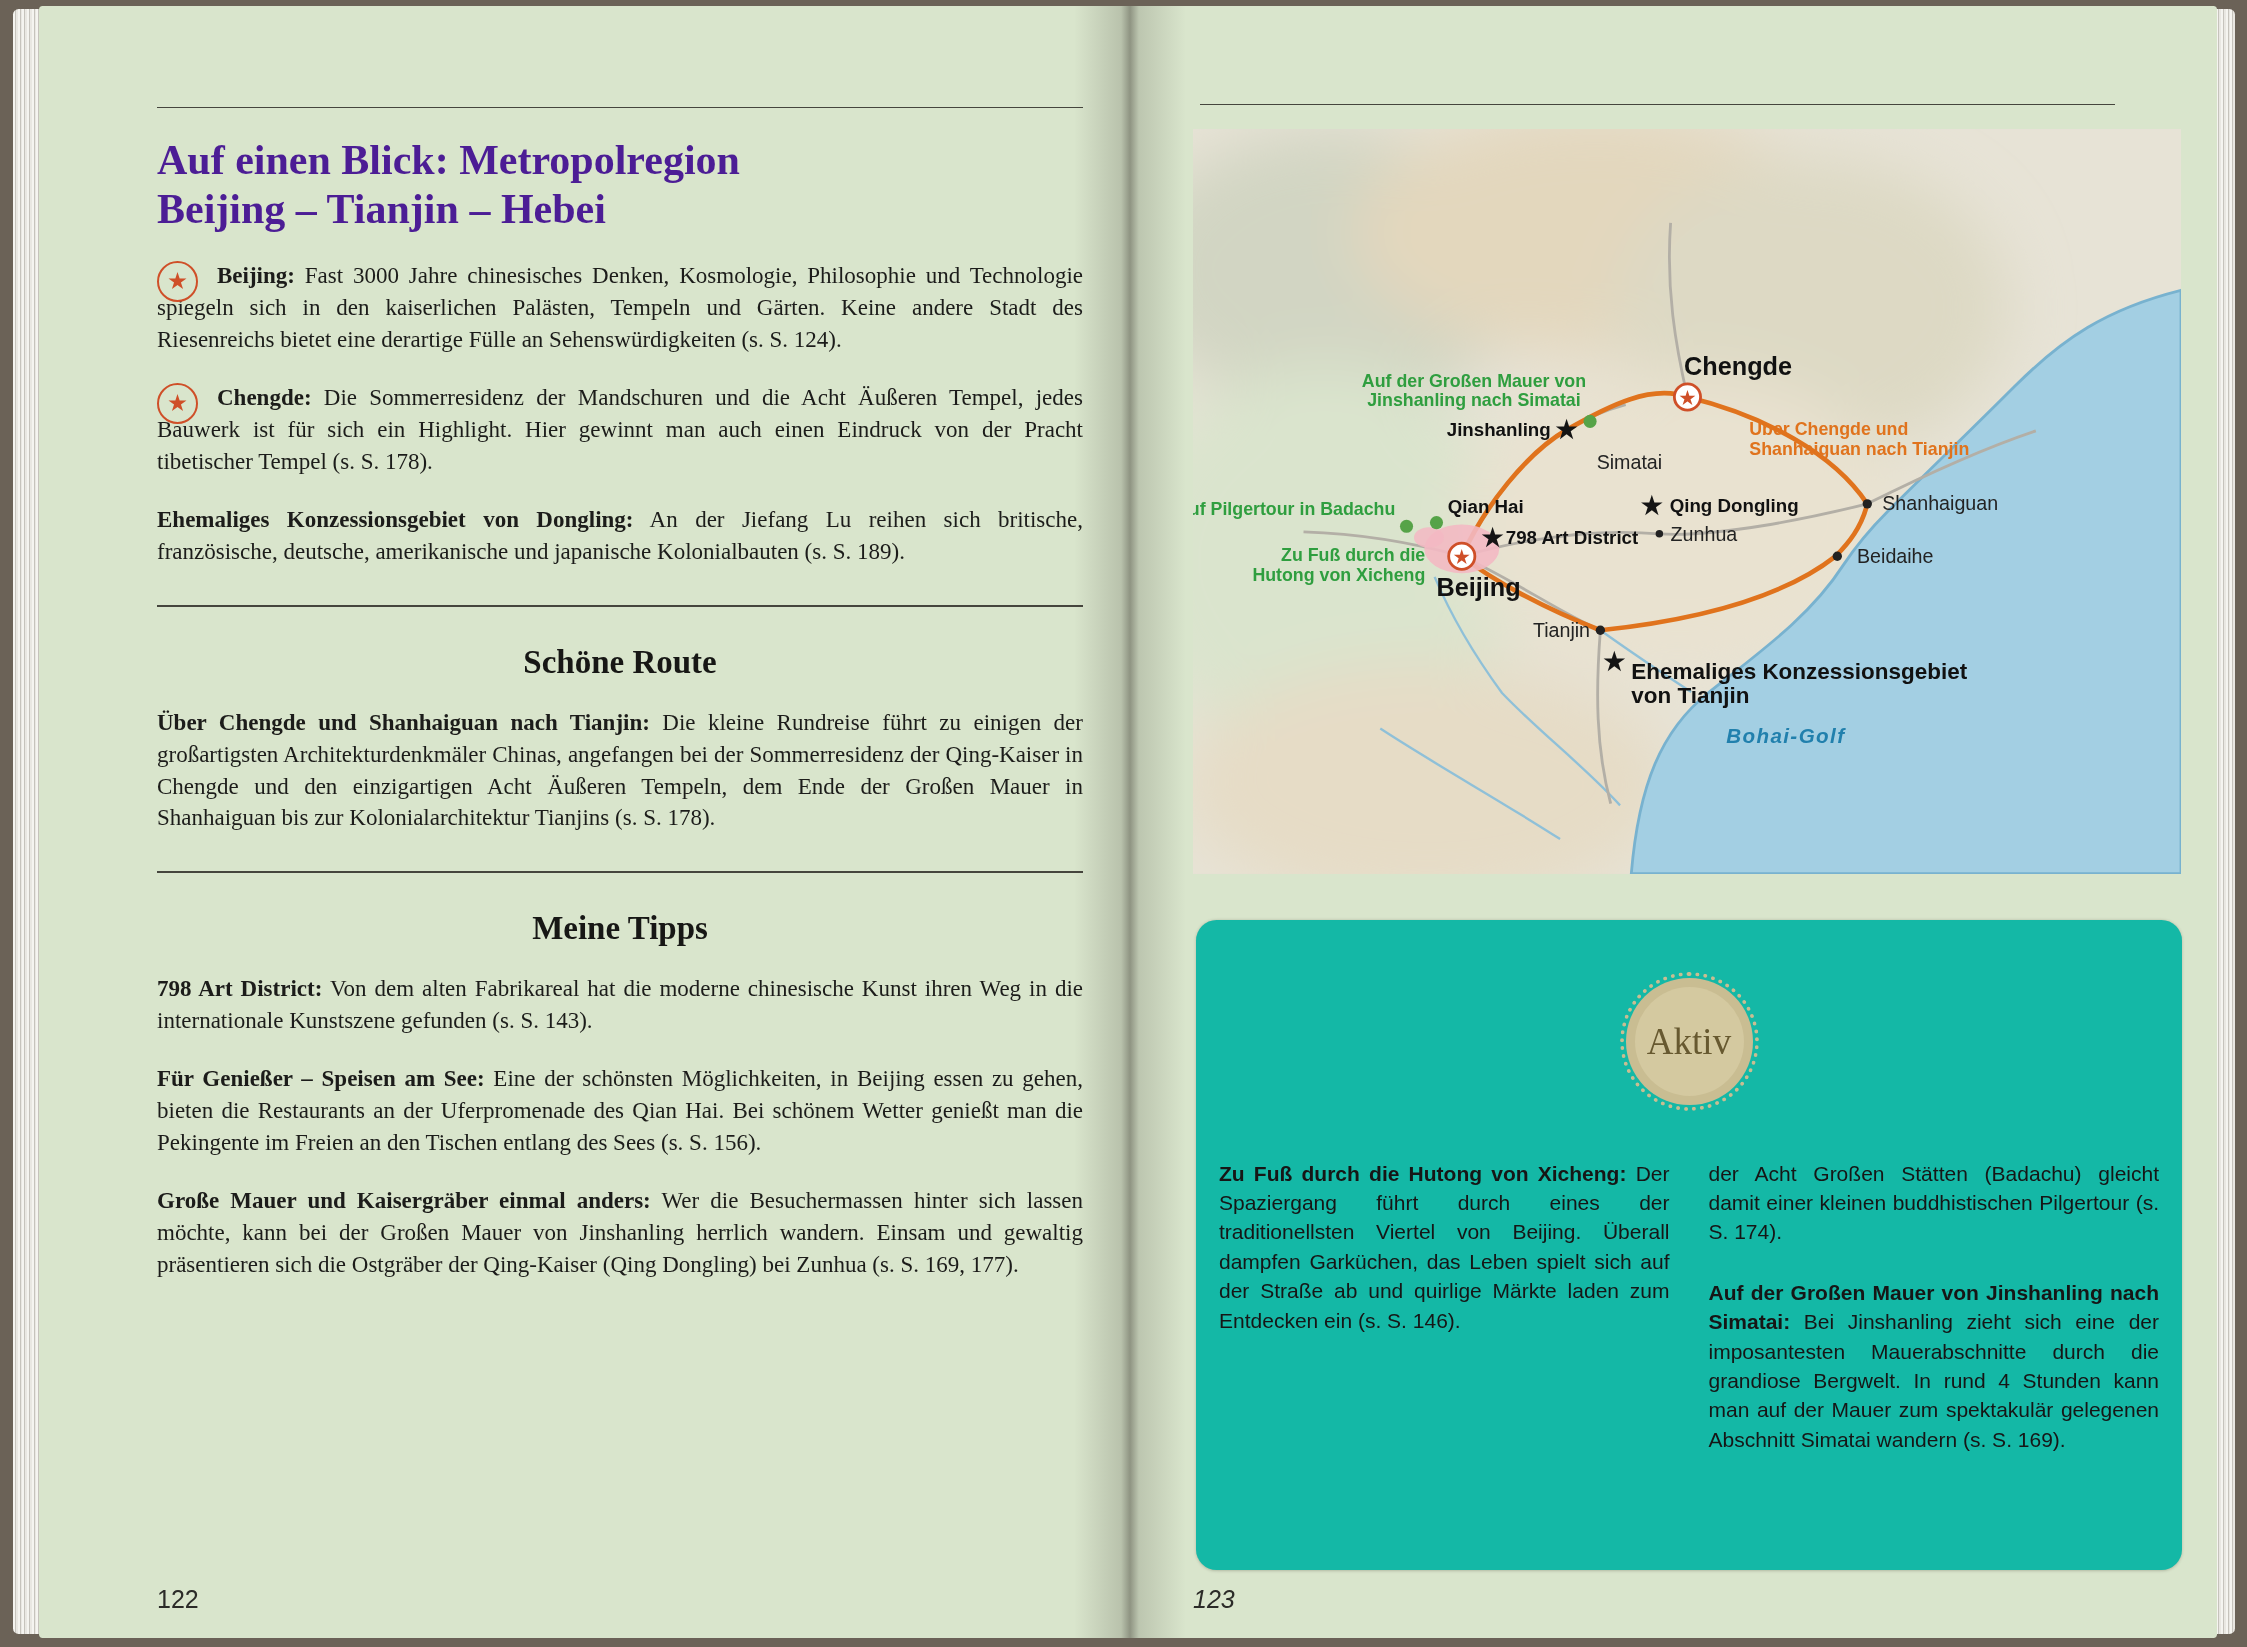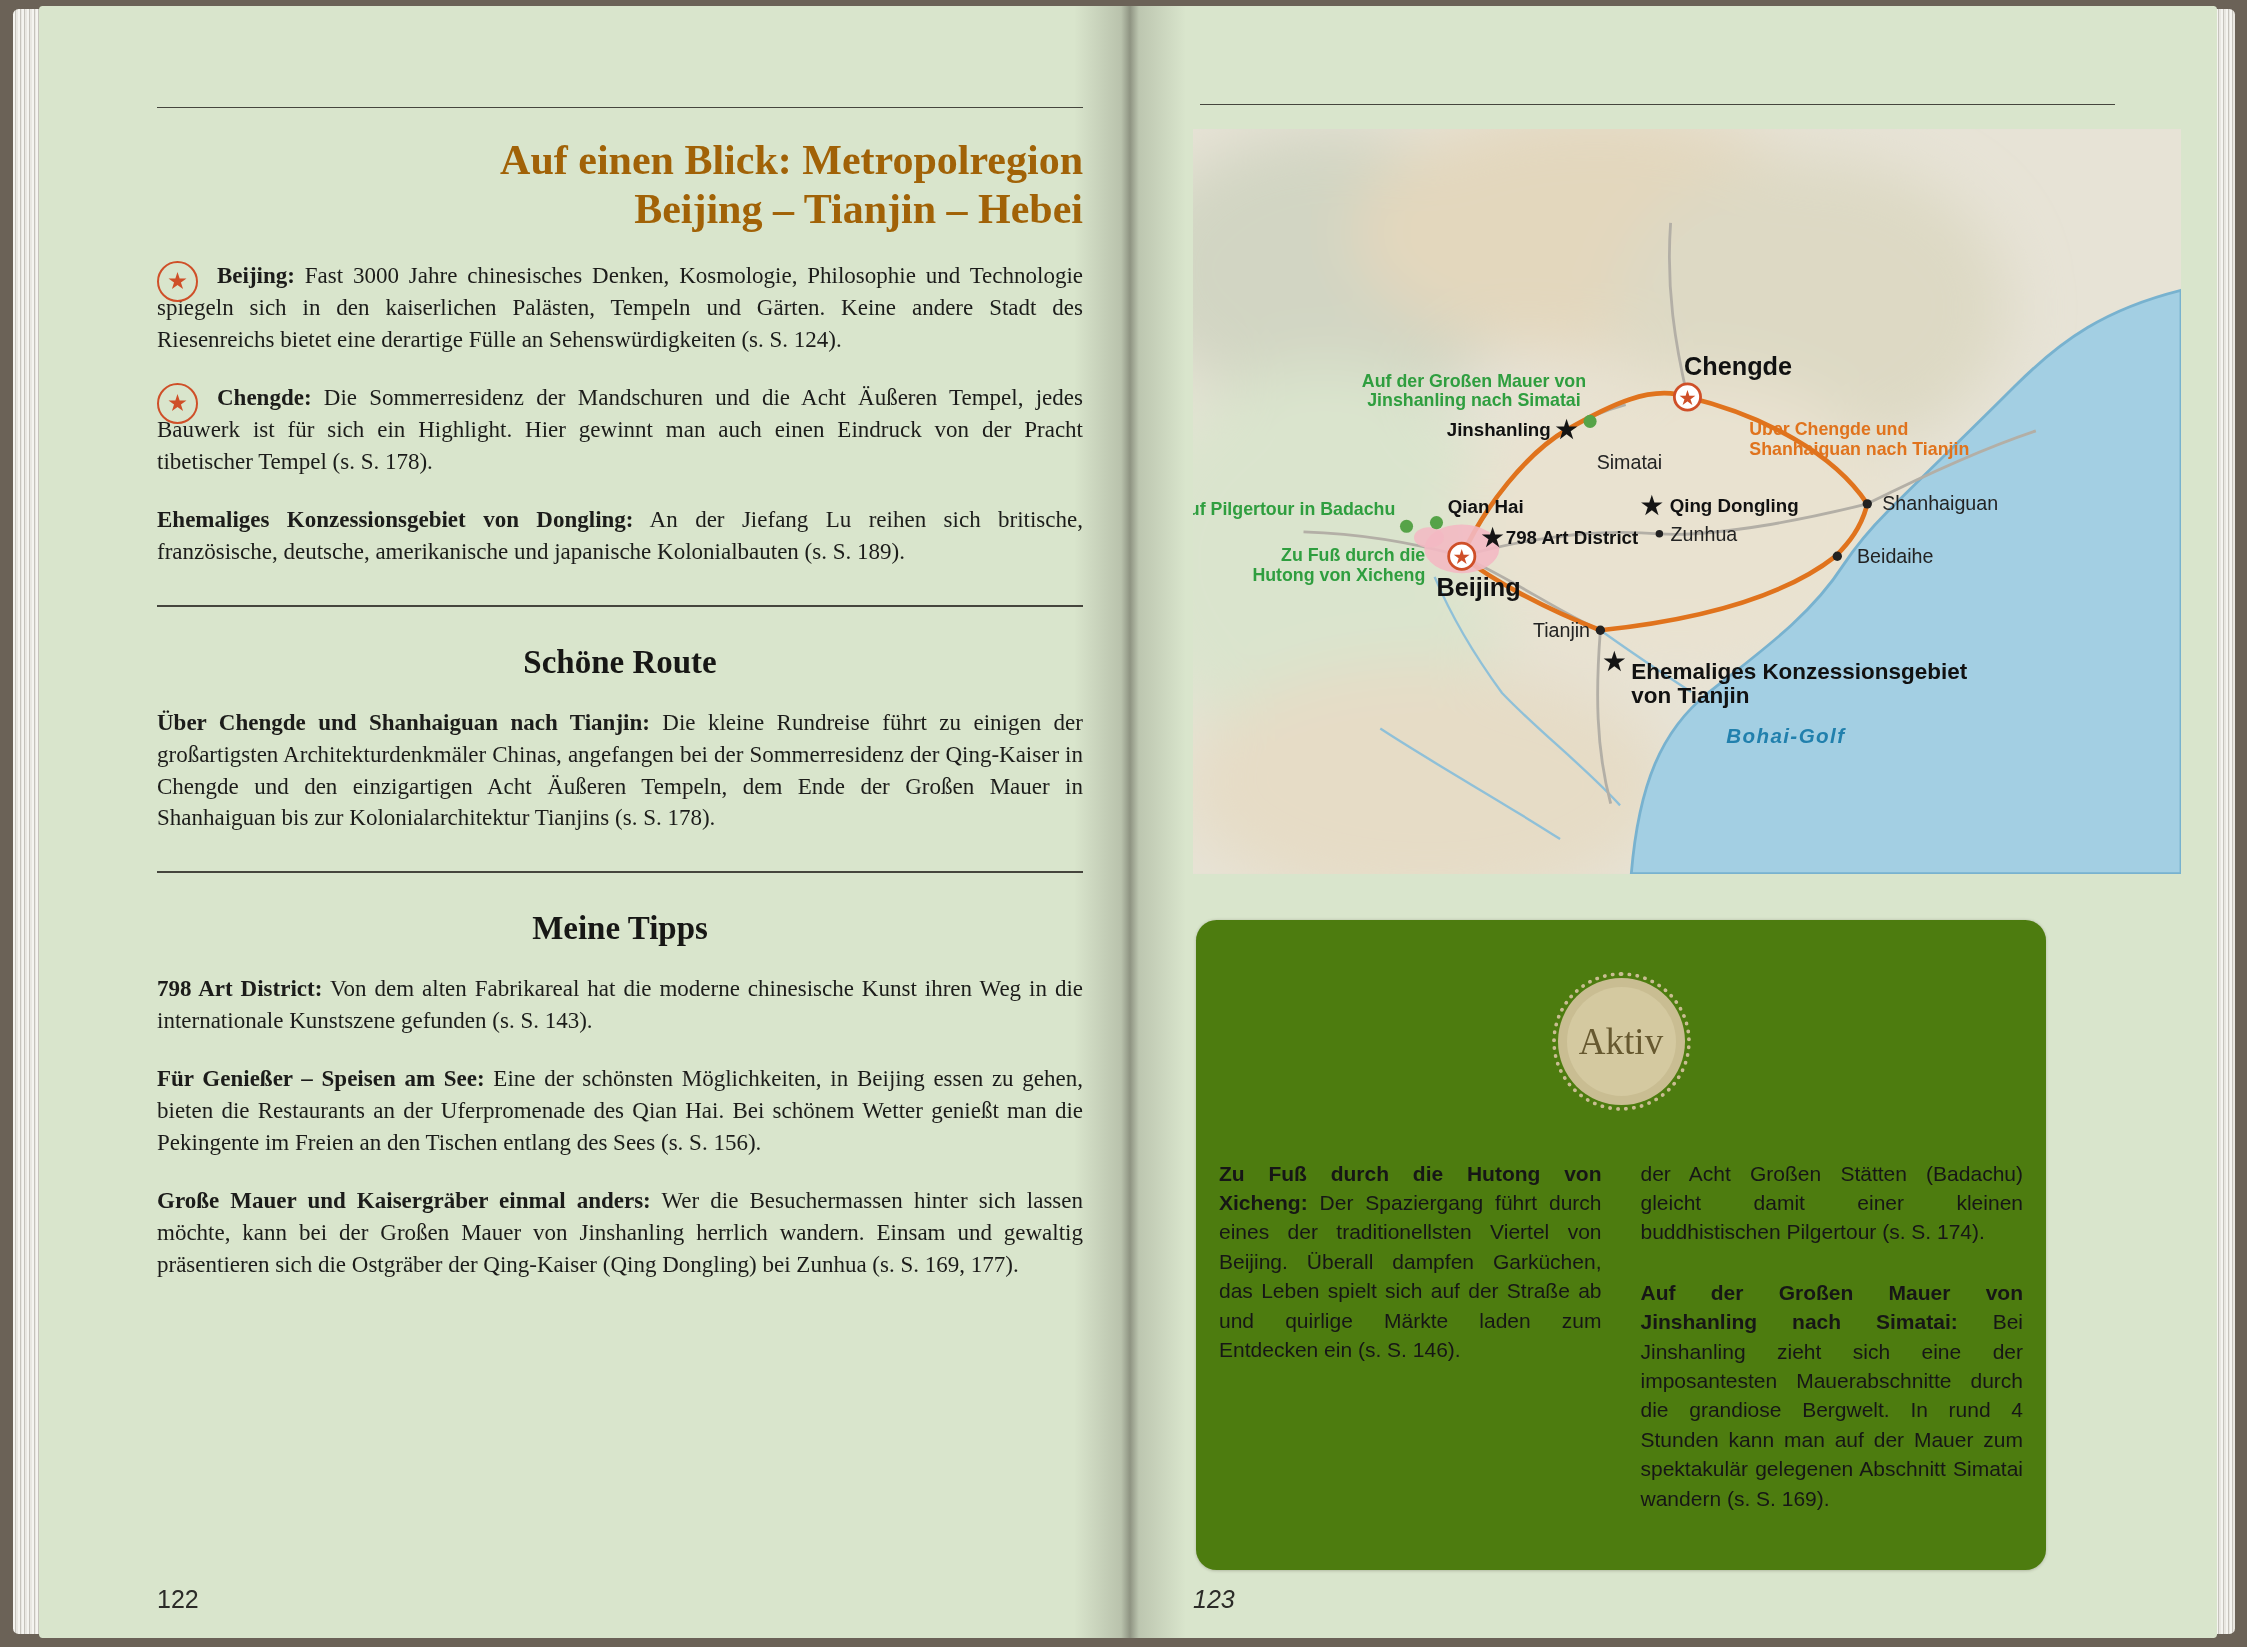--- a/index.html
+++ b/index.html
@@ -19,21 +19,21 @@
   .page-left  { left:39px;  width:1091px; border-radius:3.7px 0 0 3.7px; }
   .page-right { left:1130px; width:1087px; border-radius:0 3.7px 3.7px 0; }
 
   .spine { position:absolute; top:5.6px; left:1074px; width:112px; height:1632px; z-index:5;
     background:linear-gradient(90deg, rgba(40,36,28,0) 0%, rgba(40,36,28,0.18) 42%, rgba(40,36,28,0.42) 50%, rgba(40,36,28,0.16) 58%, rgba(40,36,28,0) 100%); }
 
   .page-inner { position:absolute; inset:0; padding:101px 47px 0 118px; }
 
   .rule { height:1.9px; background:#45453d; }
 
-  .lp-title { text-align:right; font-weight:bold; font-size:42px; line-height:1.16; margin-top:28px; color:#a16207; }
+  .lp-title { text-align:left; font-weight:bold; font-size:42px; line-height:1.16; margin-top:28px; color:#4c1d95; }
   .lp-h2 { text-align:center; font-weight:bold; font-size:33px; margin-top:37px; color:#171715; }
 
   .body-p { font-size:23px; line-height:1.39; text-align:justify; margin-top:26px; }
   .star-para { position:relative; text-indent:60px; }
   .star-badge { position:absolute; left:0; top:0.9px; width:41px; height:41px; text-indent:0;
     border:2.8px solid #cf4f28; border-radius:50%; color:#cf4f28;
     display:flex; align-items:center; justify-content:center; font-size:23.4px;
     font-family:"DejaVu Sans", sans-serif; }
   .lead { font-weight:bold; }
   .rule-mid { margin-top:37px; }
@@ -52,22 +52,22 @@
   .lbl-big   { font-size:27px; font-weight:bold; fill:#111; }
   .lbl-bold  { font-size:20px; font-weight:bold; fill:#111; }
   .lbl       { font-size:21px; fill:#232323; }
   .lbl-kon   { font-size:24px; font-weight:bold; fill:#111; }
   .lbl-green { font-size:19px; font-weight:bold; fill:#2f9e3f; }
   .lbl-orange{ font-size:19px; font-weight:bold; fill:#e0731d; }
   .lbl-sea   { font-size:22px; font-weight:bold; font-style:italic; fill:#2180ad; letter-spacing:1.5px; }
   .star-glyph{ font-size:30px; fill:#141414; }
   .star-mark { font-size:19px; fill:#cf4f28; font-weight:bold; }
 
-  .aktiv-box { position:absolute; left:66px; top:914px; width:850px; height:650px;
-    background:#4d7c0f; border-radius:20.6px; box-shadow:0 0.9px 2.8px rgba(60,55,40,0.25);
+  .aktiv-box { position:absolute; left:66px; top:914px; width:986px; height:650px;
+    background:#14b8a6; border-radius:20.6px; box-shadow:0 0.9px 2.8px rgba(60,55,40,0.25);
     font-family:"Liberation Sans", sans-serif; }
   .badge { width:127px; height:127px; margin:58px auto 0; background:#c9bd92; border-radius:50%;
     outline:4.7px dotted #c9bd92; outline-offset:2.8px;
     display:flex; align-items:center; justify-content:center; }
   .badge-inner { width:109px; height:109px; background:#d4c9a0; border-radius:50%;
     display:flex; align-items:center; justify-content:center;
     font-family:"Liberation Serif", serif; font-size:37px; color:#675930; }
   .cols { display:flex; gap:39px; padding:54px 23px 0; }
   .col { flex:1; font-size:21px; line-height:1.4; text-align:justify; color:#161616; }
   .col p + p { margin-top:31px; }

